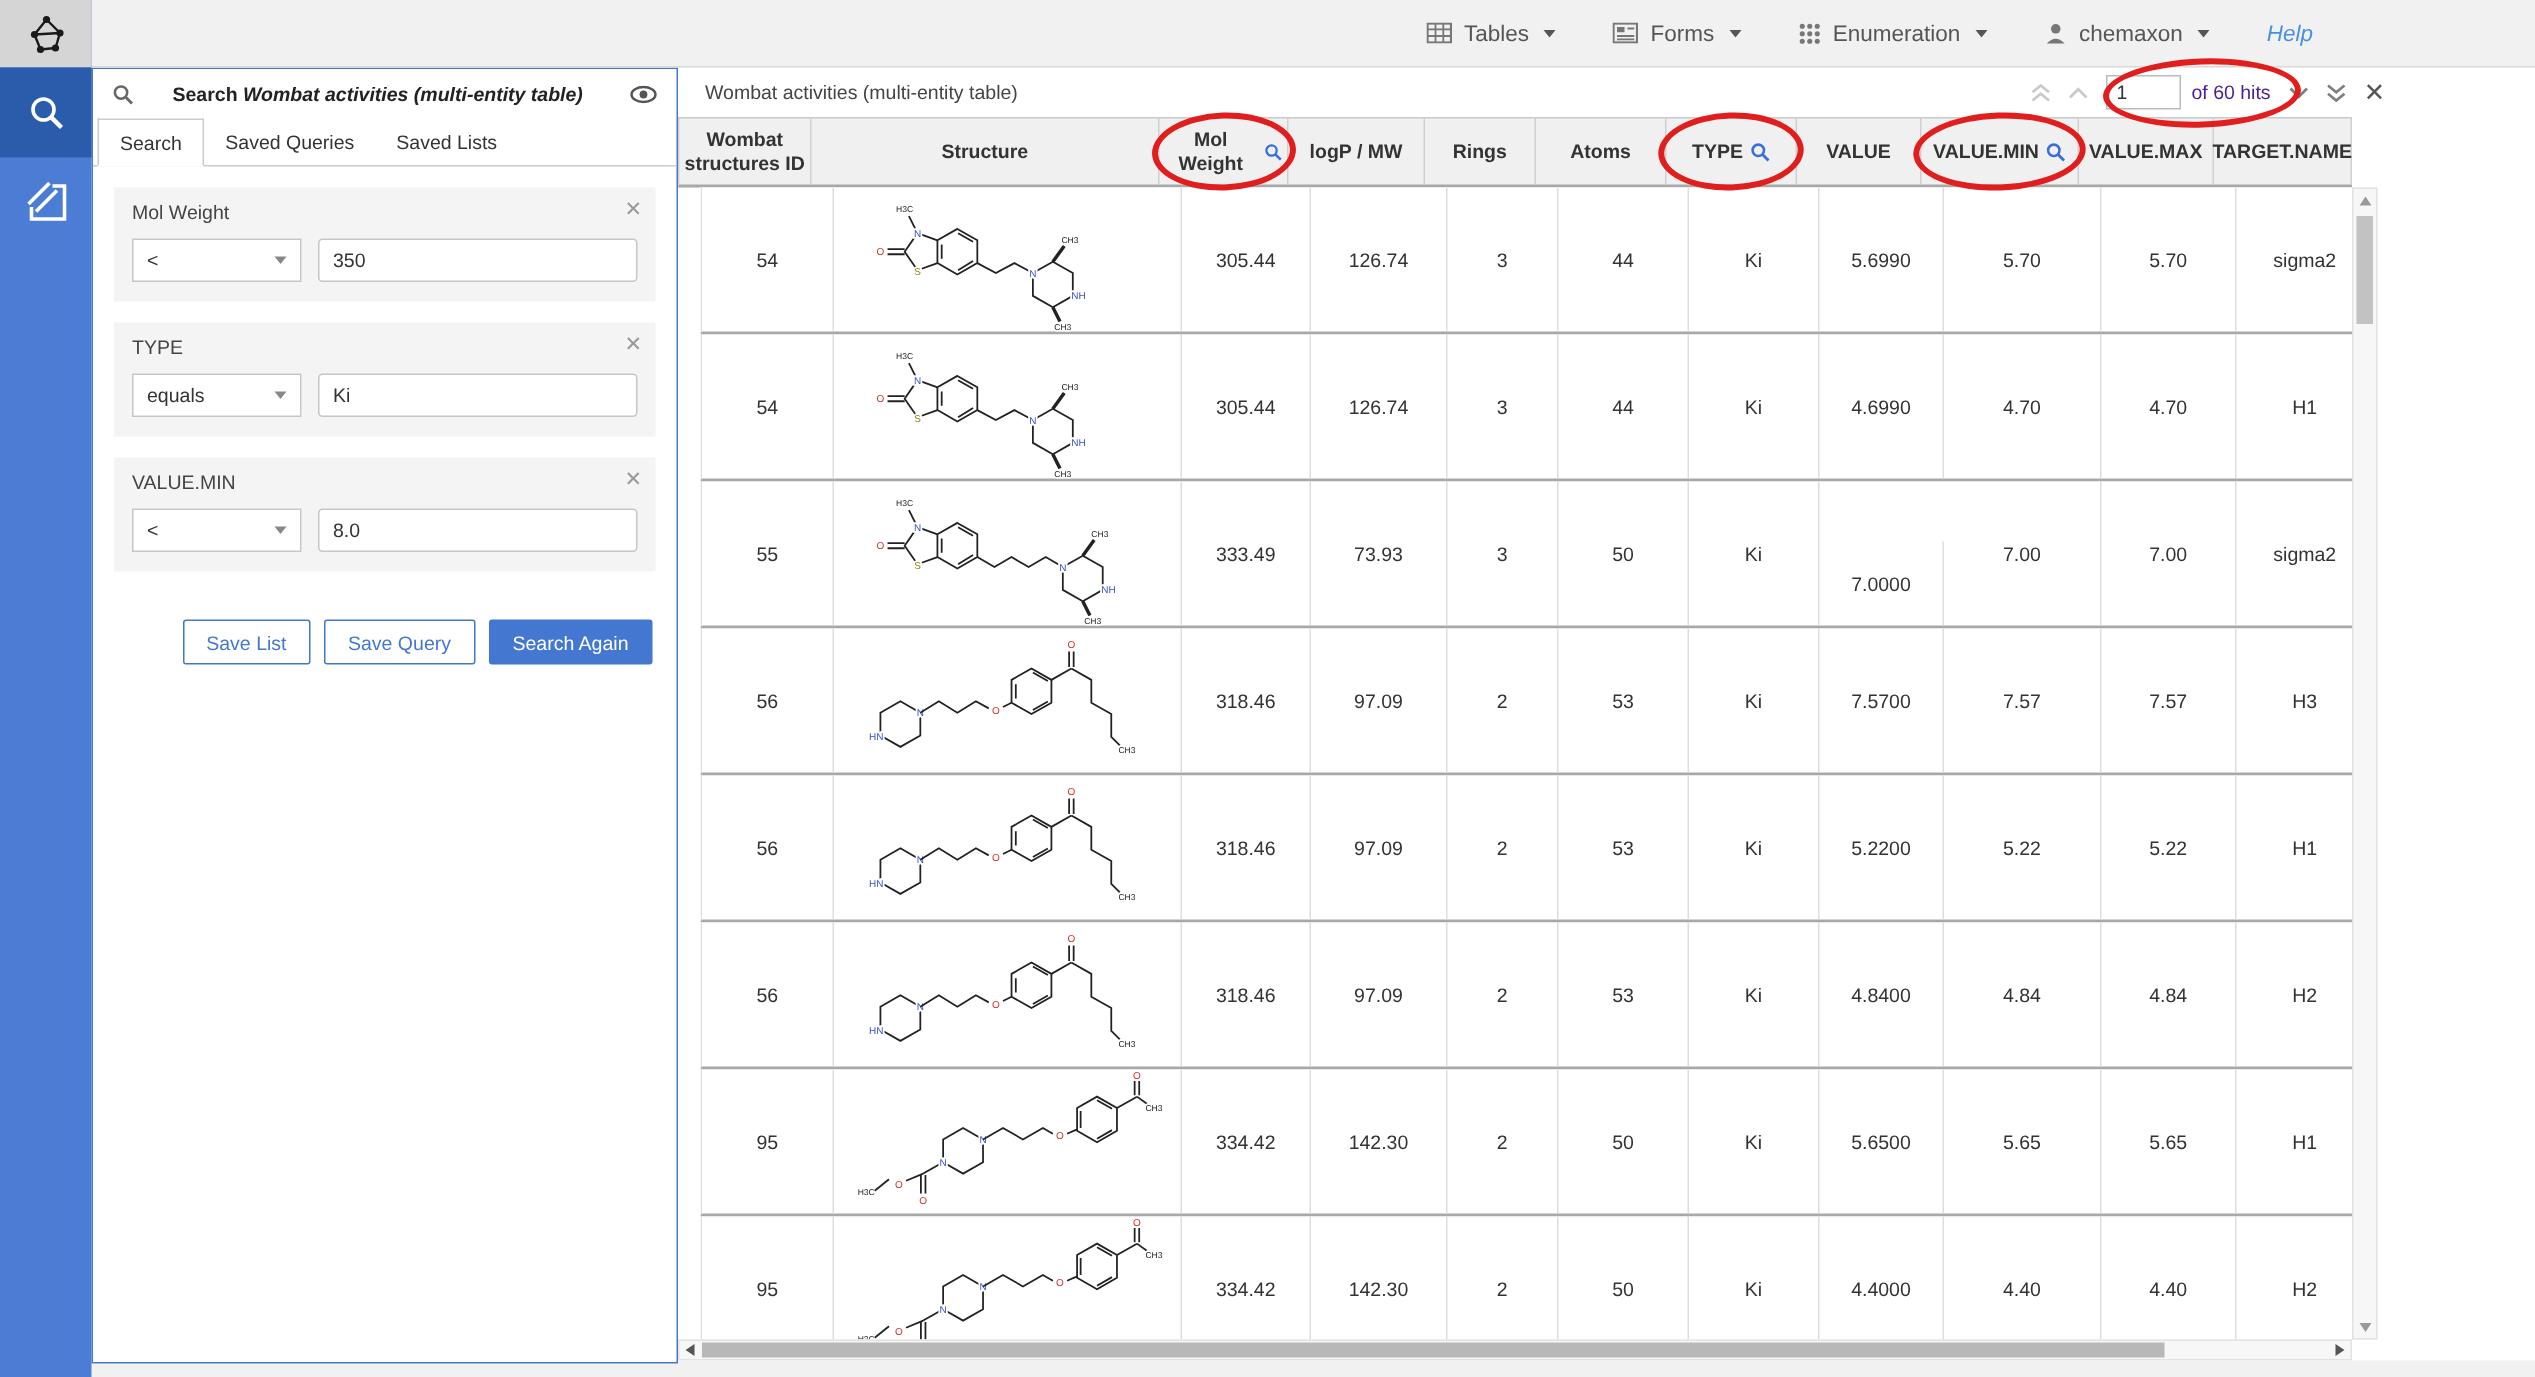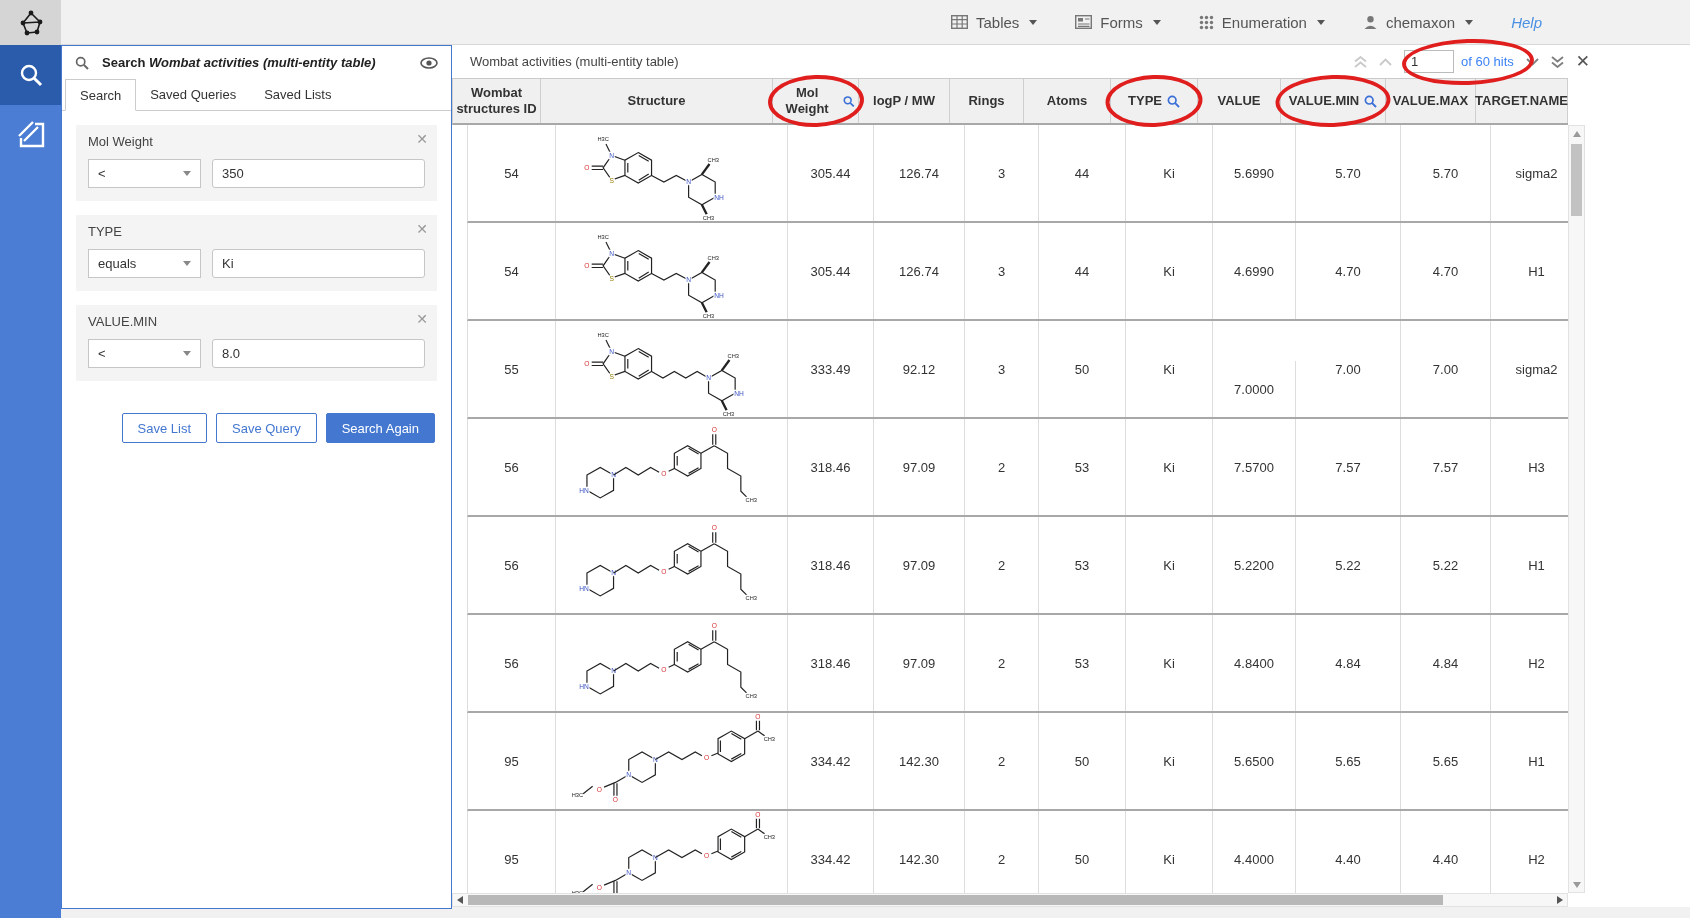--- a/index.html
+++ b/index.html
@@ -19,21 +19,21 @@
   .sidebar { position:absolute; left:0; top:0; width:61px; height:918px; background:#4a7dd3; z-index:4; }
   .logo-box { position:absolute; left:0; top:0; width:61px; height:45px; background:#d5d5d5;
               display:flex; align-items:center; justify-content:center; }
   .tool { position:absolute; left:0; width:61px; height:60px; display:flex; align-items:center; justify-content:center; cursor:pointer; }
   .tool-search { top:45px; background:#2b5cab; }
   .tool-editor { top:105px; }
 
   
   .panel { position:absolute; left:61px; top:45px; width:391px; height:864px; background:#fff;
            border:1px solid #4377d0; z-index:2; }
-  .panel-header { height:33px; display:flex; align-items:center; padding:0 13px; gap:13px; }
+  .panel-header { height:33px; display:flex; align-items:center; padding:0 13px; gap:26px; }
   .panel-title { font-size:13px; color:#222; font-weight:bold; white-space:nowrap; }
   .panel-title i { font-weight:bold; }
   .eye { margin-left:auto; display:flex; align-items:center; cursor:pointer; }
   .tabs { height:32px; display:flex; align-items:stretch; border-bottom:1px solid #ccc; padding-left:3px; }
   .tab { padding:0 14px; display:flex; align-items:center; font-size:13px; color:#333; cursor:pointer; }
   .tab.active { background:#fff; border:1px solid #ccc; border-bottom:1px solid #fff; margin-bottom:-1px; }
   .filter-group { margin:14px 14px 0 14px; background:#f4f4f4; position:relative; padding:9px 12px 13px 12px; }
   .filter-group:first-of-type { margin-top:9px; }
   .filter-label { font-size:13px; color:#444; }
   .filter-close { position:absolute; right:9px; top:7px; color:#999; font-size:14px; cursor:pointer; line-height:1; }
@@ -50,21 +50,21 @@
 
   
   .grid-title { position:absolute; left:452px; top:45px; width:1238px; height:33px; background:#fff;
                 display:flex; align-items:center; padding:0 100px 0 18px; }
   .grid-title-text { font-size:13px; color:#444; }
   .pagination { margin-left:auto; display:flex; align-items:center; gap:12px; }
   .pg-icon { display:flex; align-items:center; cursor:pointer; }
   .page-wrap { position:relative; display:flex; align-items:center; gap:7px; }
   .page-input { width:50px; height:23px; border:1px solid #bbb; font-size:13px; color:#333;
                 padding:0 6px; font-family:"Liberation Sans",sans-serif; outline:none; }
-  .hits-text { font-size:13px; color:#3b82f6; white-space:nowrap; }
+  .hits-text { font-size:13px; color:#4c1d95; white-space:nowrap; }
   .grid-close { font-size:17px; color:#555; cursor:pointer; line-height:1; }
 
   .thead { position:absolute; left:452px; top:78px; height:47px; display:flex; background:#f0f0f0;
            border-top:1px solid #c9c9c9; border-bottom:2px solid #a8a8a8; border-left:1px solid #cfcfcf; }
   .th { display:flex; align-items:center; justify-content:center; gap:5px; font-weight:bold; font-size:13px;
         color:#333; border-right:1px solid #cfcfcf; text-align:center; position:relative;
         padding:0 3px; line-height:1.2; cursor:pointer; }
   .red-ellipse { position:absolute; left:50%; top:50%; transform:translate(-50%,-50%) rotate(-2deg);
                  border:4px solid #e01e1e; border-radius:50%; pointer-events:none; z-index:6; }
   .pg-ellipse { width:132px; height:46px; left:58%; }
@@ -440,21 +440,21 @@
         <div class="td" style="width: 92px;">H1</div>
       </div>
       <div class="tr">
         <div class="td" style="width: 88px;">55</div>
         <div class="td" style="width: 232px;">
           <svg width="225" height="95" viewBox="0 0 230 100">
             <use href="#molB"></use>
           </svg>
         </div>
         <div class="td" style="width: 86px;">333.49</div>
-        <div class="td" style="width: 91px;">92.12</div>
+        <div class="td" style="width: 91px;">73.93</div>
         <div class="td" style="width: 74px;">3</div>
         <div class="td" style="width: 87px;">50</div>
         <div class="td" style="width: 87px;">Ki</div>
         <div class="td" style="width: 83px; margin-top: 40px;">7.0000</div>
         <div class="td" style="width: 105px;">7.00</div>
         <div class="td" style="width: 90px;">7.00</div>
         <div class="td" style="width: 92px;">sigma2</div>
       </div>
       <div class="tr">
         <div class="td" style="width: 88px;">56</div>

